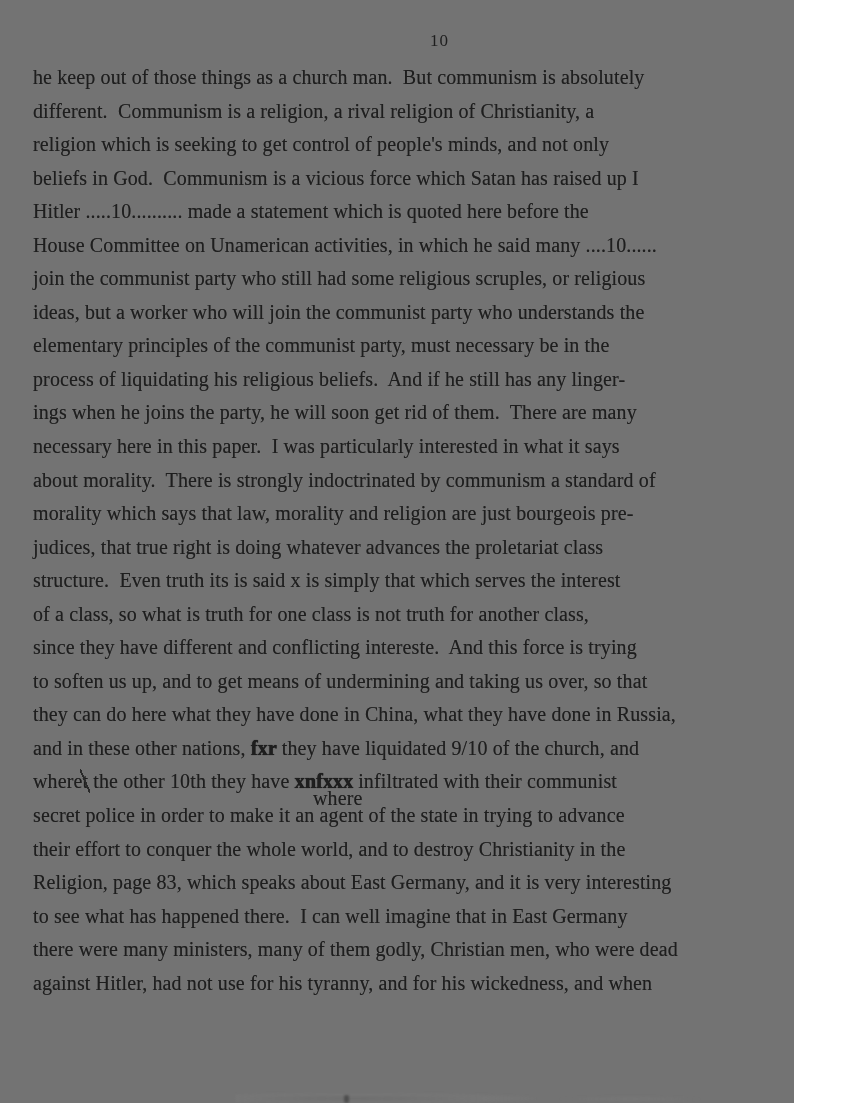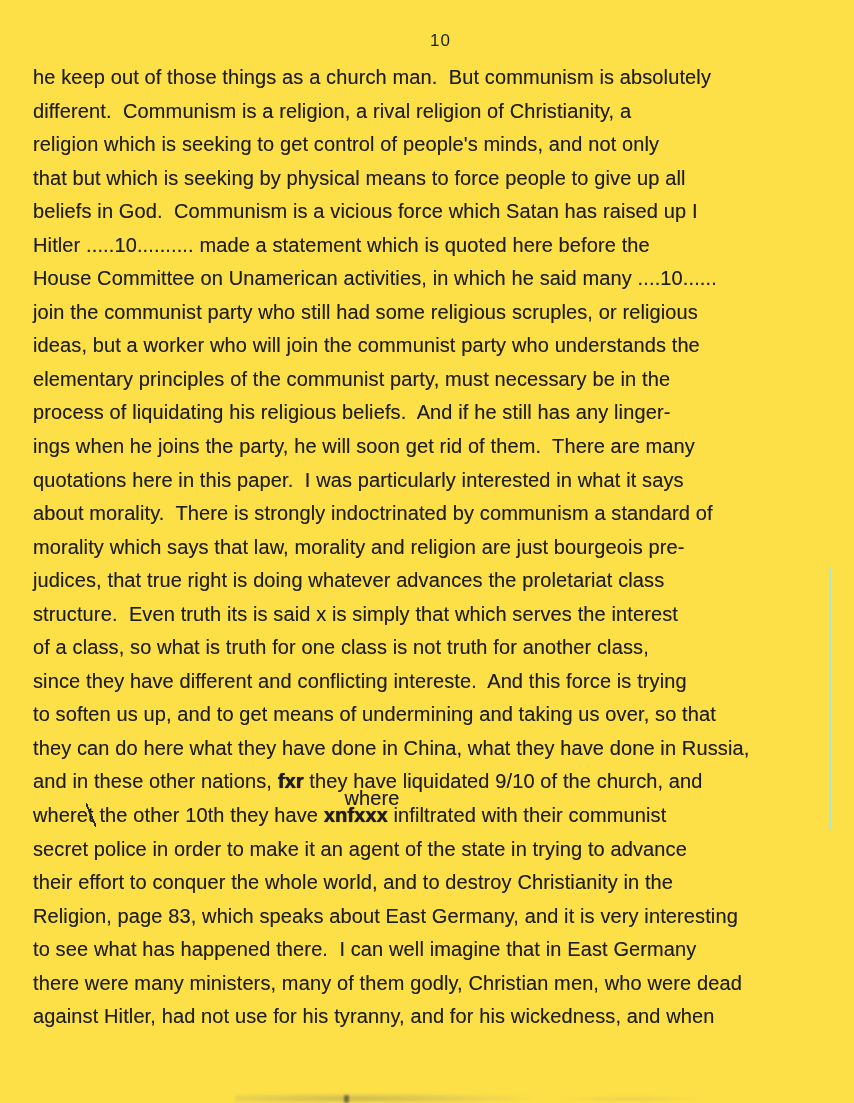--- a/index.html
+++ b/index.html
@@ -2,25 +2,25 @@
 <html><head>
 <meta charset="utf-8">
 <style>
   html, body {
     margin: 0;
     padding: 0;
     background: #ffffff;
   }
   .page {
     position: relative;
-    width: 854px;
+    width: 794px;
     height: 1103px;
-    background: #fde047;
+    background: #737373;
     overflow: hidden;
-    font-family: Liberation Sans, sans-serif;
+    font-family: Liberation Serif, serif;
     color: #1e1e1e;
   }
   .page-number {
     position: absolute;
     top: 29px;
     left: 430px;
     font-size: 17px;
     line-height: 24px;
     letter-spacing: 1px;
     white-space: pre;
@@ -106,30 +106,29 @@
 </head>
 <body>
 
 <div class="page">
   <div class="page-number">10</div>
 
   <div class="text-body">
     <div class="line">he keep out of those things as a church man.  But communism is absolutely</div>
     <div class="line">different.  Communism is a religion, a rival religion of Christianity, a</div>
     <div class="line">religion which is seeking to get control of people's minds, and not only</div>
-    <div class="line">that but which is seeking by physical means to force people to give up all</div>
     <div class="line">beliefs in God.  Communism is a vicious force which Satan has raised up I</div>
     <div class="line">Hitler .....10.......... made a statement which is quoted here before the</div>
     <div class="line">House Committee on Unamerican activities, in which he said many ....10......</div>
     <div class="line">join the communist party who still had some religious scruples, or religious</div>
     <div class="line">ideas, but a worker who will join the communist party who understands the</div>
     <div class="line">elementary principles of the communist party, must necessary be in the</div>
     <div class="line">process of liquidating his religious beliefs.  And if he still has any linger-</div>
     <div class="line">ings when he joins the party, he will soon get rid of them.  There are many</div>
-    <div class="line">quotations here in this paper.  I was particularly interested in what it says</div>
+    <div class="line">necessary here in this paper.  I was particularly interested in what it says</div>
     <div class="line">about morality.  There is strongly indoctrinated by communism a standard of</div>
     <div class="line">morality which says that law, morality and religion are just bourgeois pre-</div>
     <div class="line">judices, that true right is doing whatever advances the proletariat class</div>
     <div class="line">structure.  Even truth its is said x is simply that which serves the interest</div>
     <div class="line">of a class, so what is truth for one class is not truth for another class,</div>
     <div class="line">since they have different and conflicting intereste.  And this force is trying</div>
     <div class="line">to soften us up, and to get means of undermining and taking us over, so that</div>
     <div class="line">they can do here what they have done in China, what they have done in Russia,</div>
 
     <div class="line"><span>and in these other nations, </span><span class="overstruck">fxr</span><span> they have liquidated 9/10 of the church, and</span></div>

